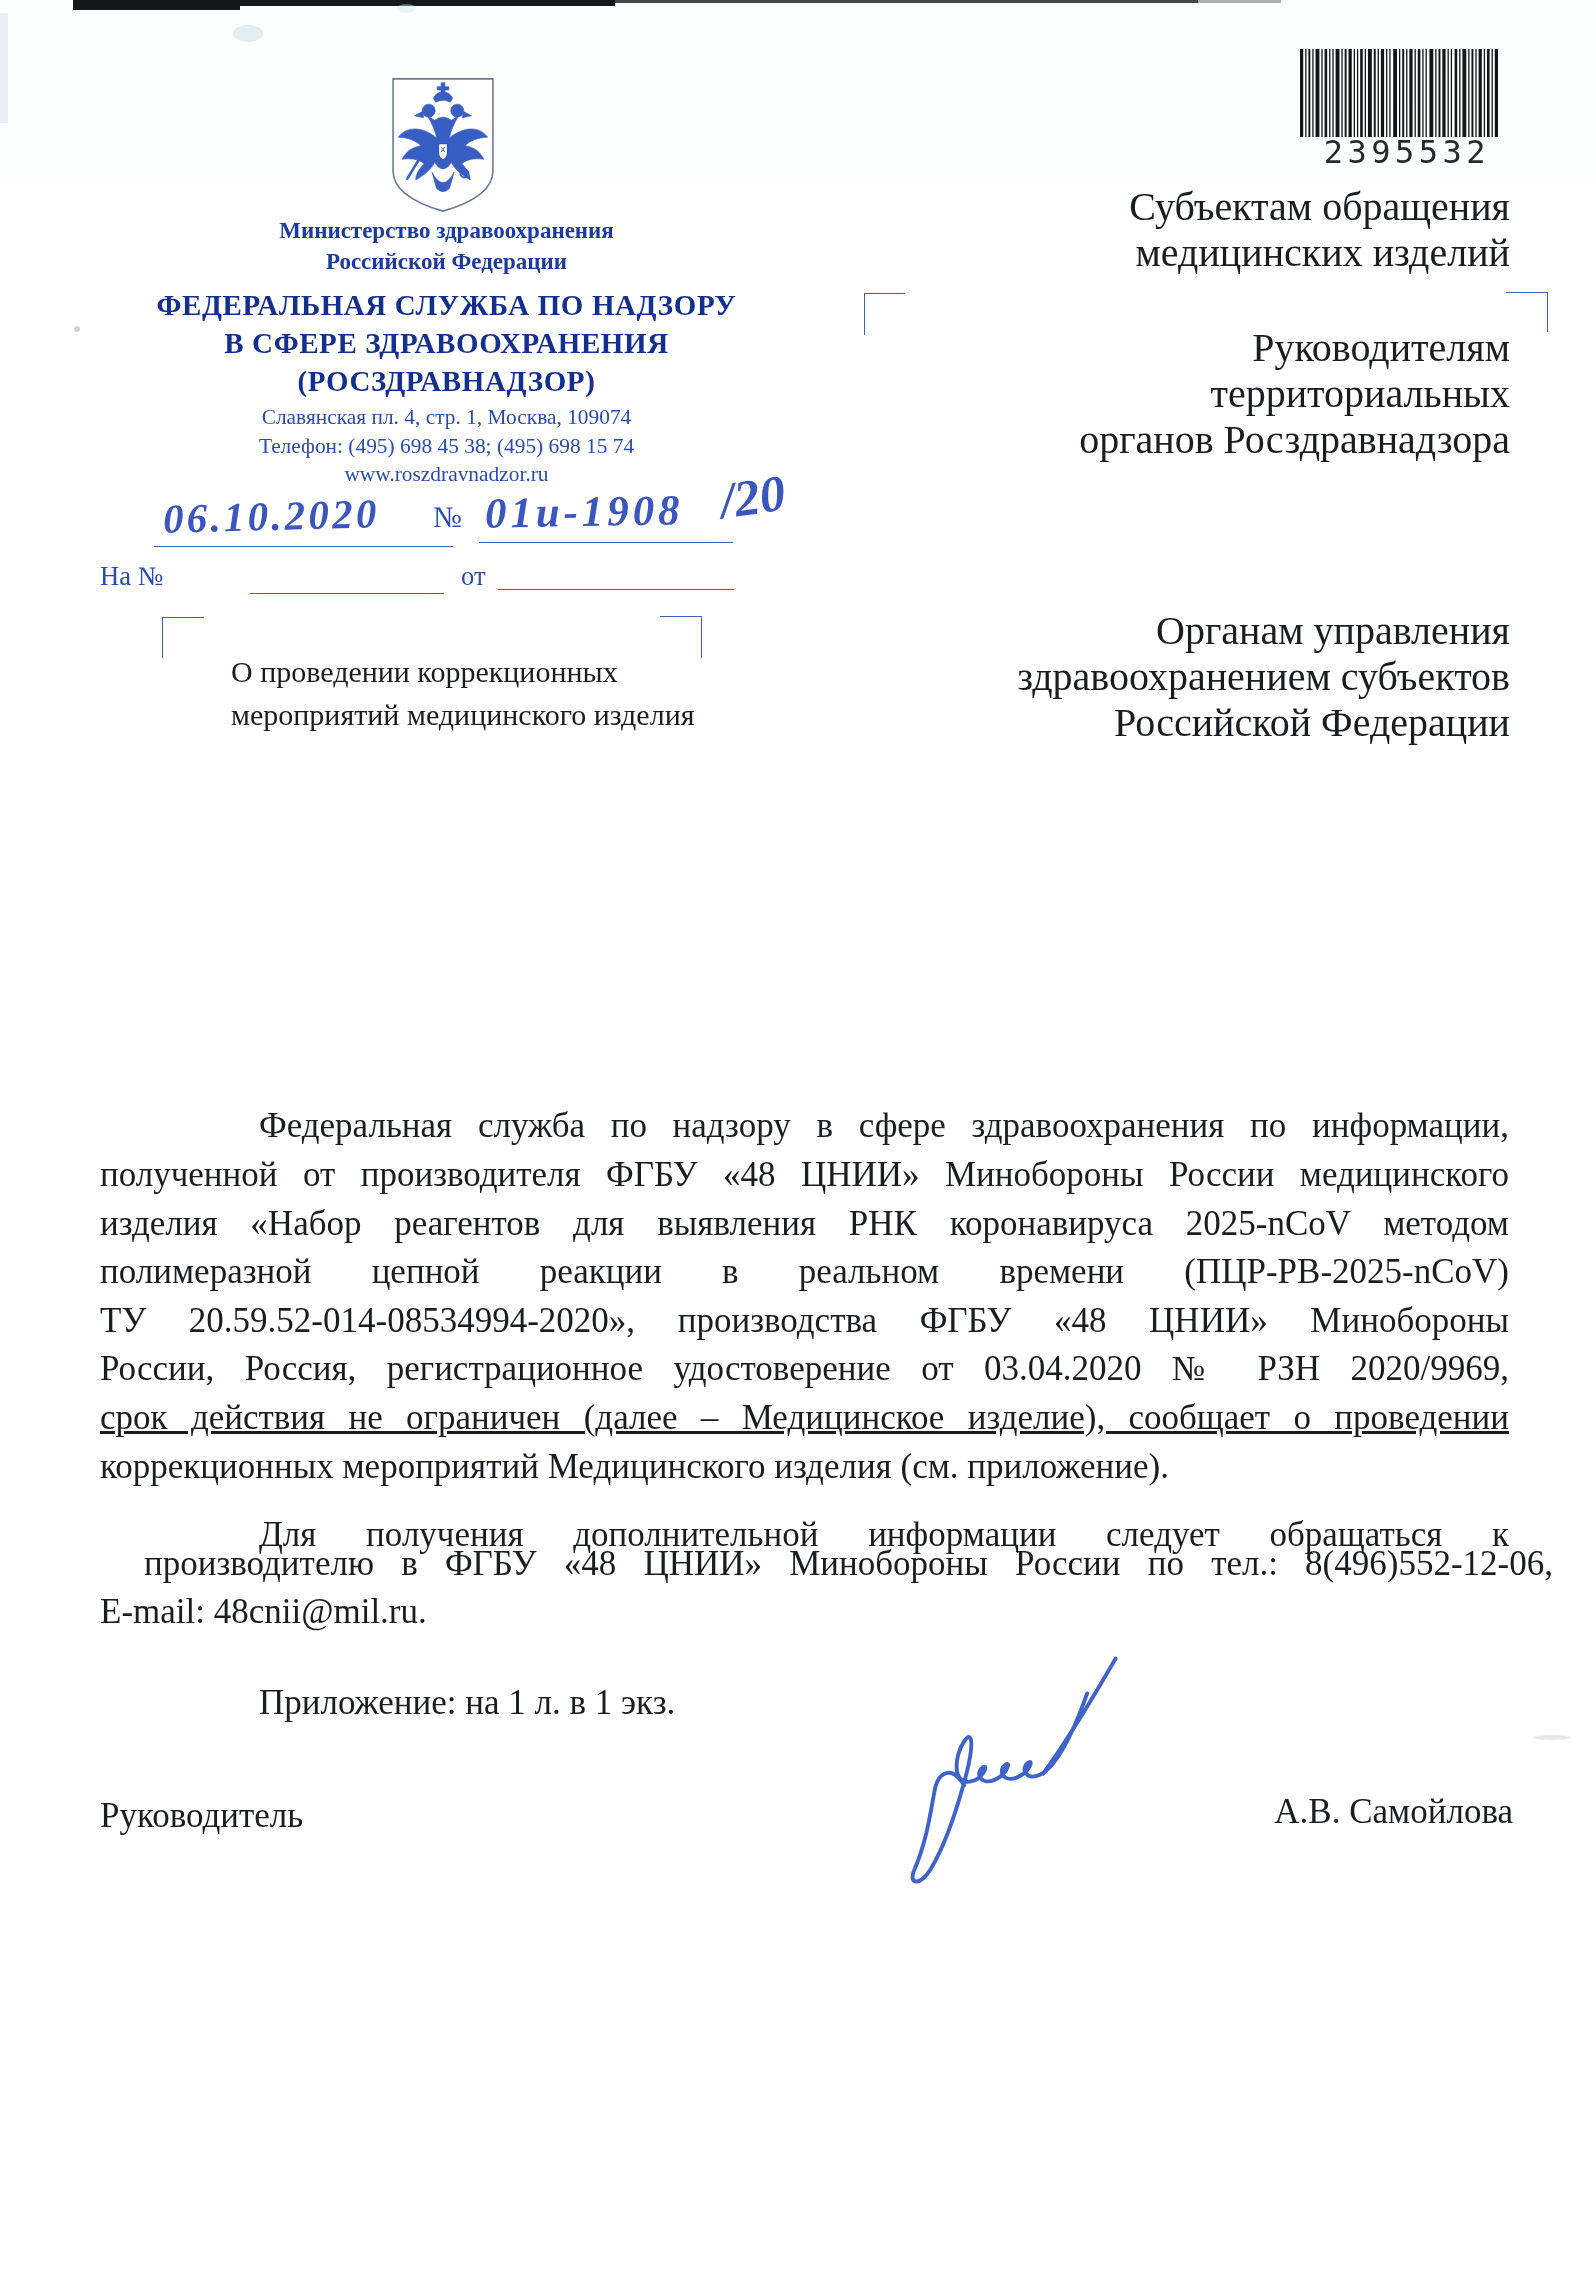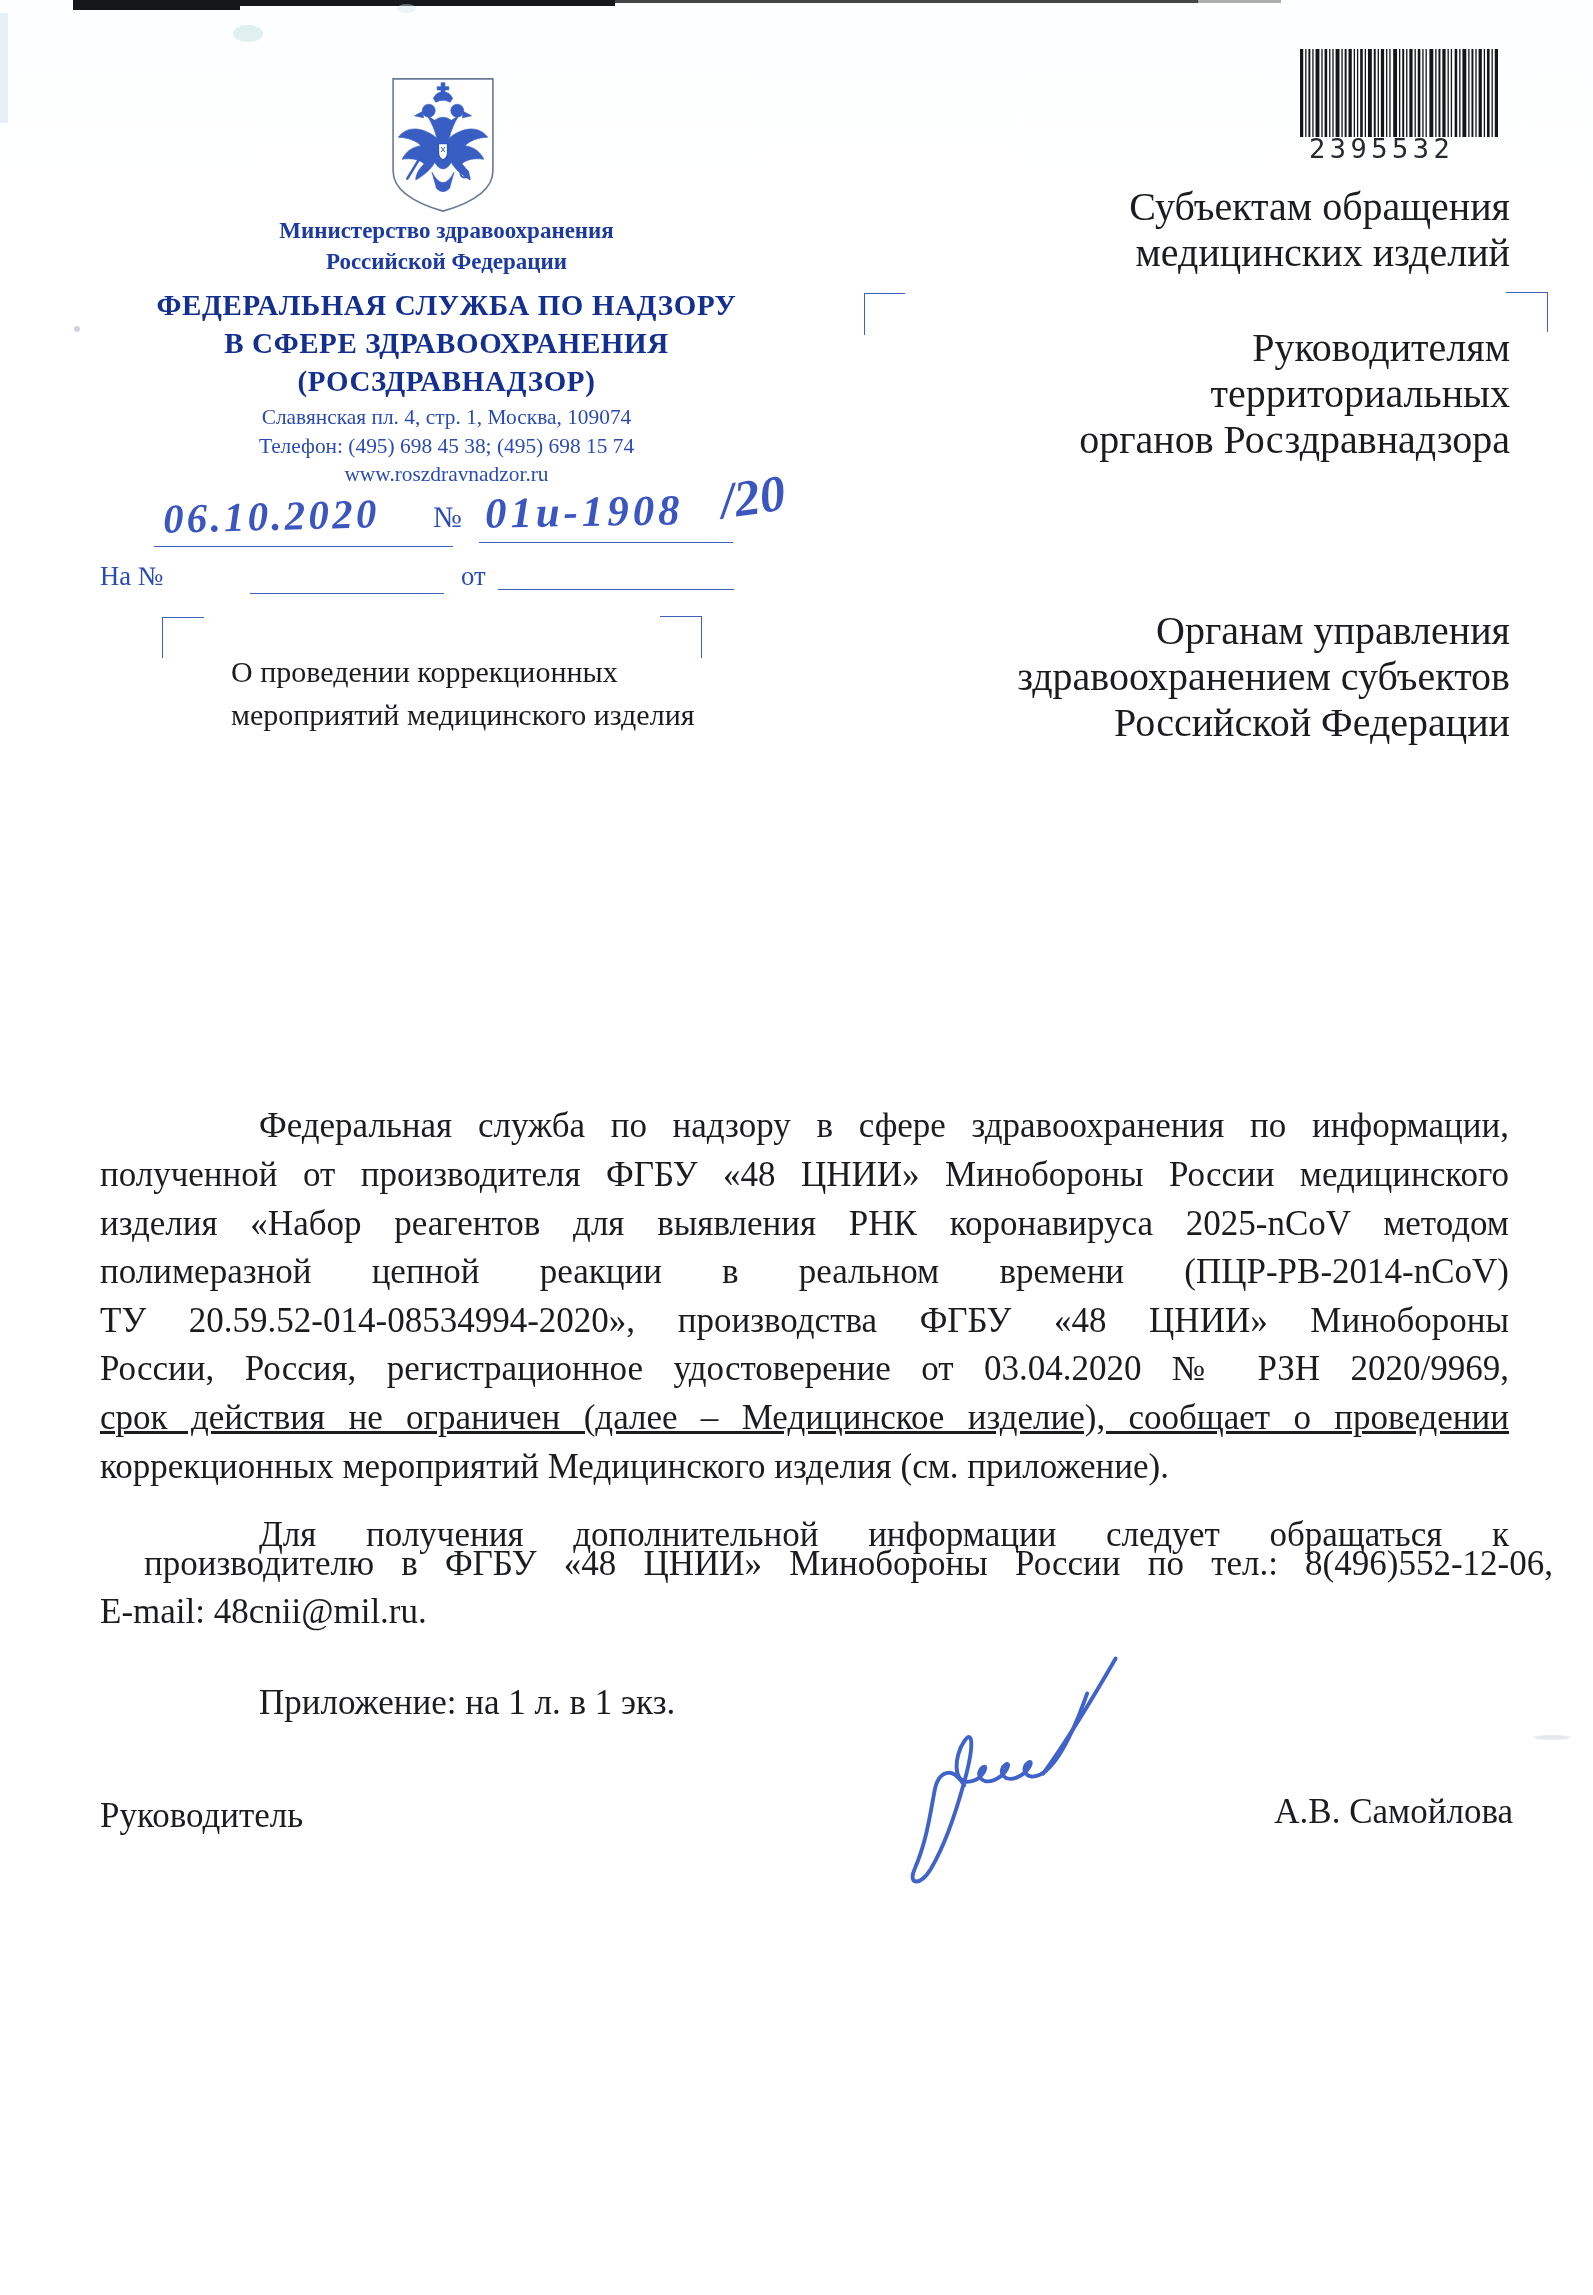--- a/index.html
+++ b/index.html
@@ -126,21 +126,21 @@
           <rect x="265" y="0" width="3" height="136"></rect>
           <rect x="271" y="0" width="2" height="136"></rect>
           <rect x="276" y="0" width="5" height="136"></rect>
           <rect x="284" y="0" width="2" height="136"></rect>
           <rect x="289" y="0" width="4" height="136"></rect>
           <rect x="296" y="0" width="2" height="136"></rect>
           <rect x="301" y="0" width="5" height="136"></rect>
       </g>
     </svg>
   </div>
-  <div class="abs" style="left:1309px;top:133px;width:181px;text-align:left;font-family:'DejaVu Sans Mono',monospace;font-size:27px;letter-spacing:4.5px;color:var(--digits_grey);">2395532</div>
+  <div class="abs" style="left:1309px;top:133px;width:181px;text-align:right;font-family:'DejaVu Sans Mono',monospace;font-size:32px;letter-spacing:4.5px;color:var(--digits_grey);">2395532</div>
 
   <div class="abs lh-center ministry">
     <div>Министерство здравоохранения</div>
     <div>Российской Федерации</div>
   </div>
   <div class="abs lh-center service">
     <div>ФЕДЕРАЛЬНАЯ СЛУЖБА ПО НАДЗОРУ</div>
     <div>В СФЕРЕ ЗДРАВООХРАНЕНИЯ</div>
     <div>(РОСЗДРАВНАДЗОР)</div>
   </div>
@@ -184,21 +184,21 @@
   </div>
   <div class="abs addrblock" style="top:608px;">
     <div>Органам управления</div>
     <div>здравоохранением субъектов</div>
     <div>Российской Федерации</div>
   </div>
 
   <div class="abs bl jl ind" style="top:1101px;">Федеральная служба по надзору в сфере здравоохранения по информации,</div>
   <div class="abs bl jl" style="top:1150px;">полученной от производителя ФГБУ «48 ЦНИИ» Минобороны России медицинского</div>
   <div class="abs bl jl" style="top:1199px;">изделия «Набор реагентов для выявления РНК коронавируса 2025-nCoV методом</div>
-  <div class="abs bl jl" style="top:1247px;">полимеразной цепной реакции в реальном времени (ПЦР-РВ-2014-nCoV)</div>
+  <div class="abs bl jl" style="top:1247px;">полимеразной цепной реакции в реальном времени (ПЦР-РВ-2025-nCoV)</div>
   <div class="abs bl jl" style="top:1296px;">ТУ 20.59.52-014-08534994-2020», производства ФГБУ «48 ЦНИИ» Минобороны</div>
   <div class="abs bl jl" style="top:1344px;">России, Россия, регистрационное удостоверение от 03.04.2020 № РЗН 2020/9969,</div>
   <div class="abs bl jl" style="top:1393px;text-decoration:underline;">срок действия не ограничен (далее – Медицинское изделие), сообщает о проведении</div>
   <div class="abs bl" style="top:1442px;">коррекционных мероприятий Медицинского изделия (см. приложение).</div>
 
   <div class="abs bl jl ind" style="top:1490px;margin-top:20px;">Для получения дополнительной информации следует обращаться к</div>
   <div class="abs bl jl" style="top:1539px;margin-left:44px;">производителю в ФГБУ «48 ЦНИИ» Минобороны России по тел.: 8(496)552-12-06,</div>
   <div class="abs bl" style="top:1587px;">E-mail: 48cnii@mil.ru.</div>
 
   <div class="abs sig-label" style="left:259px;top:1683px;">Приложение: на 1 л. в 1 экз.</div>

